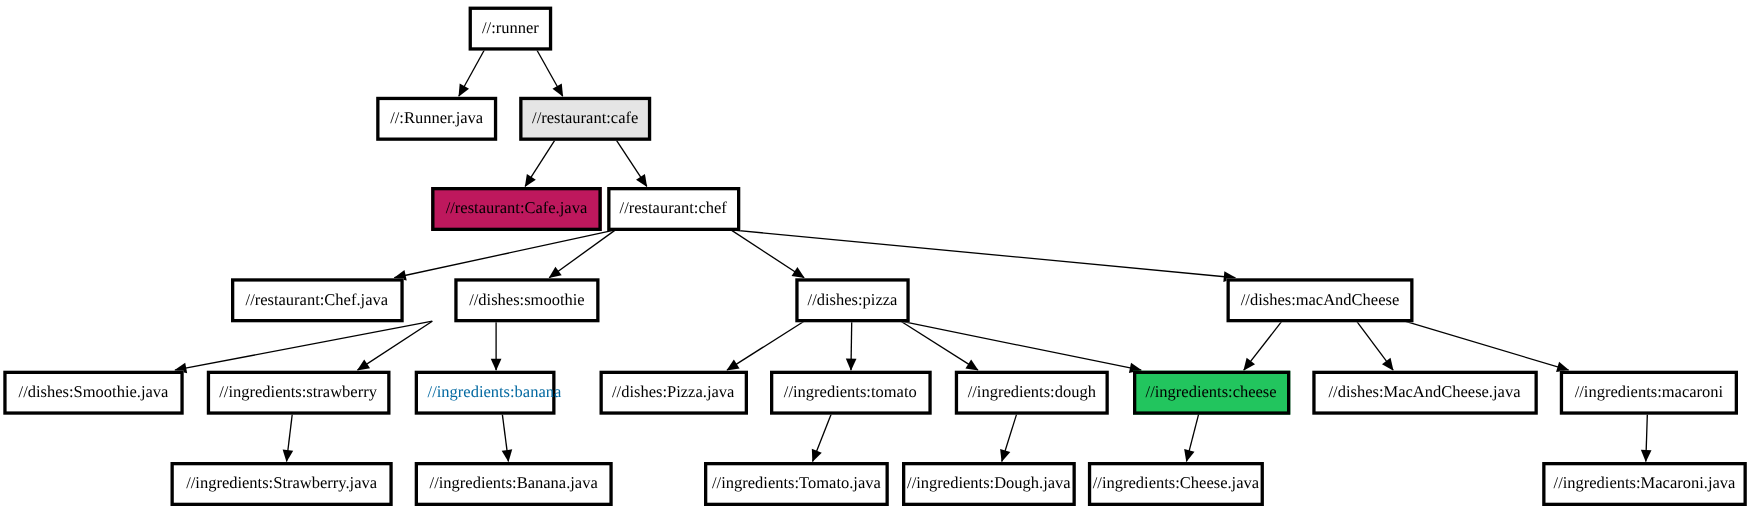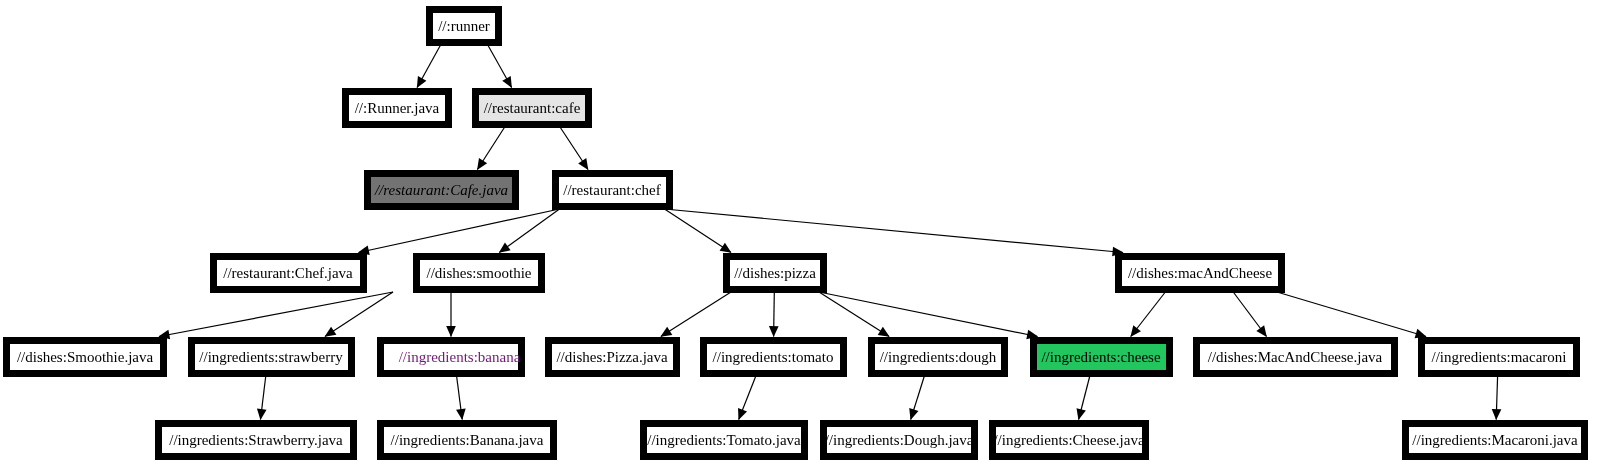--- a/index.html
+++ b/index.html
@@ -18,21 +18,21 @@
   .edges {
     position: absolute;
     left: 0;
     top: 0;
     pointer-events: none;
   }
   .node {
     position: absolute;
     box-sizing: border-box;
     height: 40px;
-    border: 7px solid #c2410c;
+    border: 3px solid #c2410c;
     background: #ffffff;
     color: #000000;
     display: flex;
     align-items: center;
     justify-content: center;
     font-size: 15px;
     line-height: 1;
     white-space: nowrap;
     padding: 0 3px;
   }
@@ -77,21 +77,21 @@
   <div>
       <div class="node" style="left: 426px; top: 6px; width: 76px; border-color: rgb(0, 0, 0); background: rgb(255, 255, 255); color: rgb(0, 0, 0);">
         <span>//:runner</span>
       </div>
       <div class="node" style="left: 342px; top: 88px; width: 110px; border-color: rgb(0, 0, 0); background: rgb(255, 255, 255); color: rgb(0, 0, 0);">
         <span>//:Runner.java</span>
       </div>
       <div class="node" style="left: 472px; top: 88px; width: 120px; border-color: rgb(0, 0, 0); background: #e5e5e5; color: rgb(0, 0, 0);">
         <span>//restaurant:cafe</span>
       </div>
-      <div class="node" style="left: 364px; top: 170px; width: 155px; border-color: rgb(0, 0, 0); background: #737373; color: rgb(0, 0, 0); font-style: italic;">
+      <div class="node" style="left: 392px; top: 170px; width: 155px; border-color: rgb(0, 0, 0); background: #be185d; color: rgb(0, 0, 0);">
         <span>//restaurant:Cafe.java</span>
       </div>
       <div class="node" style="left: 551.5px; top: 170px; width: 121px; border-color: rgb(0, 0, 0); background: rgb(255, 255, 255); color: rgb(0, 0, 0);">
         <span>//restaurant:chef</span>
       </div>
       <div class="node" style="left: 209.5px; top: 253px; width: 157px; border-color: rgb(0, 0, 0); background: rgb(255, 255, 255); color: rgb(0, 0, 0);">
         <span>//restaurant:Chef.java</span>
       </div>
       <div class="node" style="left: 385px; top: 253px; width: 132px; border-color: rgb(0, 0, 0); background: rgb(255, 255, 255); color: rgb(0, 0, 0); margin-left: 28px;">
         <span>//dishes:smoothie</span>
@@ -101,21 +101,21 @@
       </div>
       <div class="node" style="left: 1115px; top: 253px; width: 170px; border-color: rgb(0, 0, 0); background: rgb(255, 255, 255); color: rgb(0, 0, 0);">
         <span>//dishes:macAndCheese</span>
       </div>
       <div class="node" style="left: 3px; top: 337px; width: 164px; border-color: rgb(0, 0, 0); background: rgb(255, 255, 255); color: rgb(0, 0, 0);">
         <span>//dishes:Smoothie.java</span>
       </div>
       <div class="node" style="left: 187.5px; top: 337px; width: 167px; border-color: rgb(0, 0, 0); background: rgb(255, 255, 255); color: rgb(0, 0, 0);">
         <span>//ingredients:strawberry</span>
       </div>
-      <div class="node" style="left: 377px; top: 337px; width: 148px; border-color: rgb(0, 0, 0); background: rgb(255, 255, 255); color: #701a75; padding-left: 20px;">
+      <div class="node" style="left: 377px; top: 337px; width: 128px; border-color: rgb(0, 0, 0); background: rgb(255, 255, 255); color: #0369a1; padding-left: 20px;">
         <span>//ingredients:banana</span>
       </div>
       <div class="node" style="left: 544.5px; top: 337px; width: 135px; border-color: rgb(0, 0, 0); background: rgb(255, 255, 255); color: rgb(0, 0, 0);">
         <span>//dishes:Pizza.java</span>
       </div>
       <div class="node" style="left: 699.5px; top: 337px; width: 147px; border-color: rgb(0, 0, 0); background: rgb(255, 255, 255); color: rgb(0, 0, 0);">
         <span>//ingredients:tomato</span>
       </div>
       <div class="node" style="left: 868px; top: 337px; width: 140px; border-color: rgb(0, 0, 0); background: rgb(255, 255, 255); color: rgb(0, 0, 0);">
         <span>//ingredients:dough</span>

